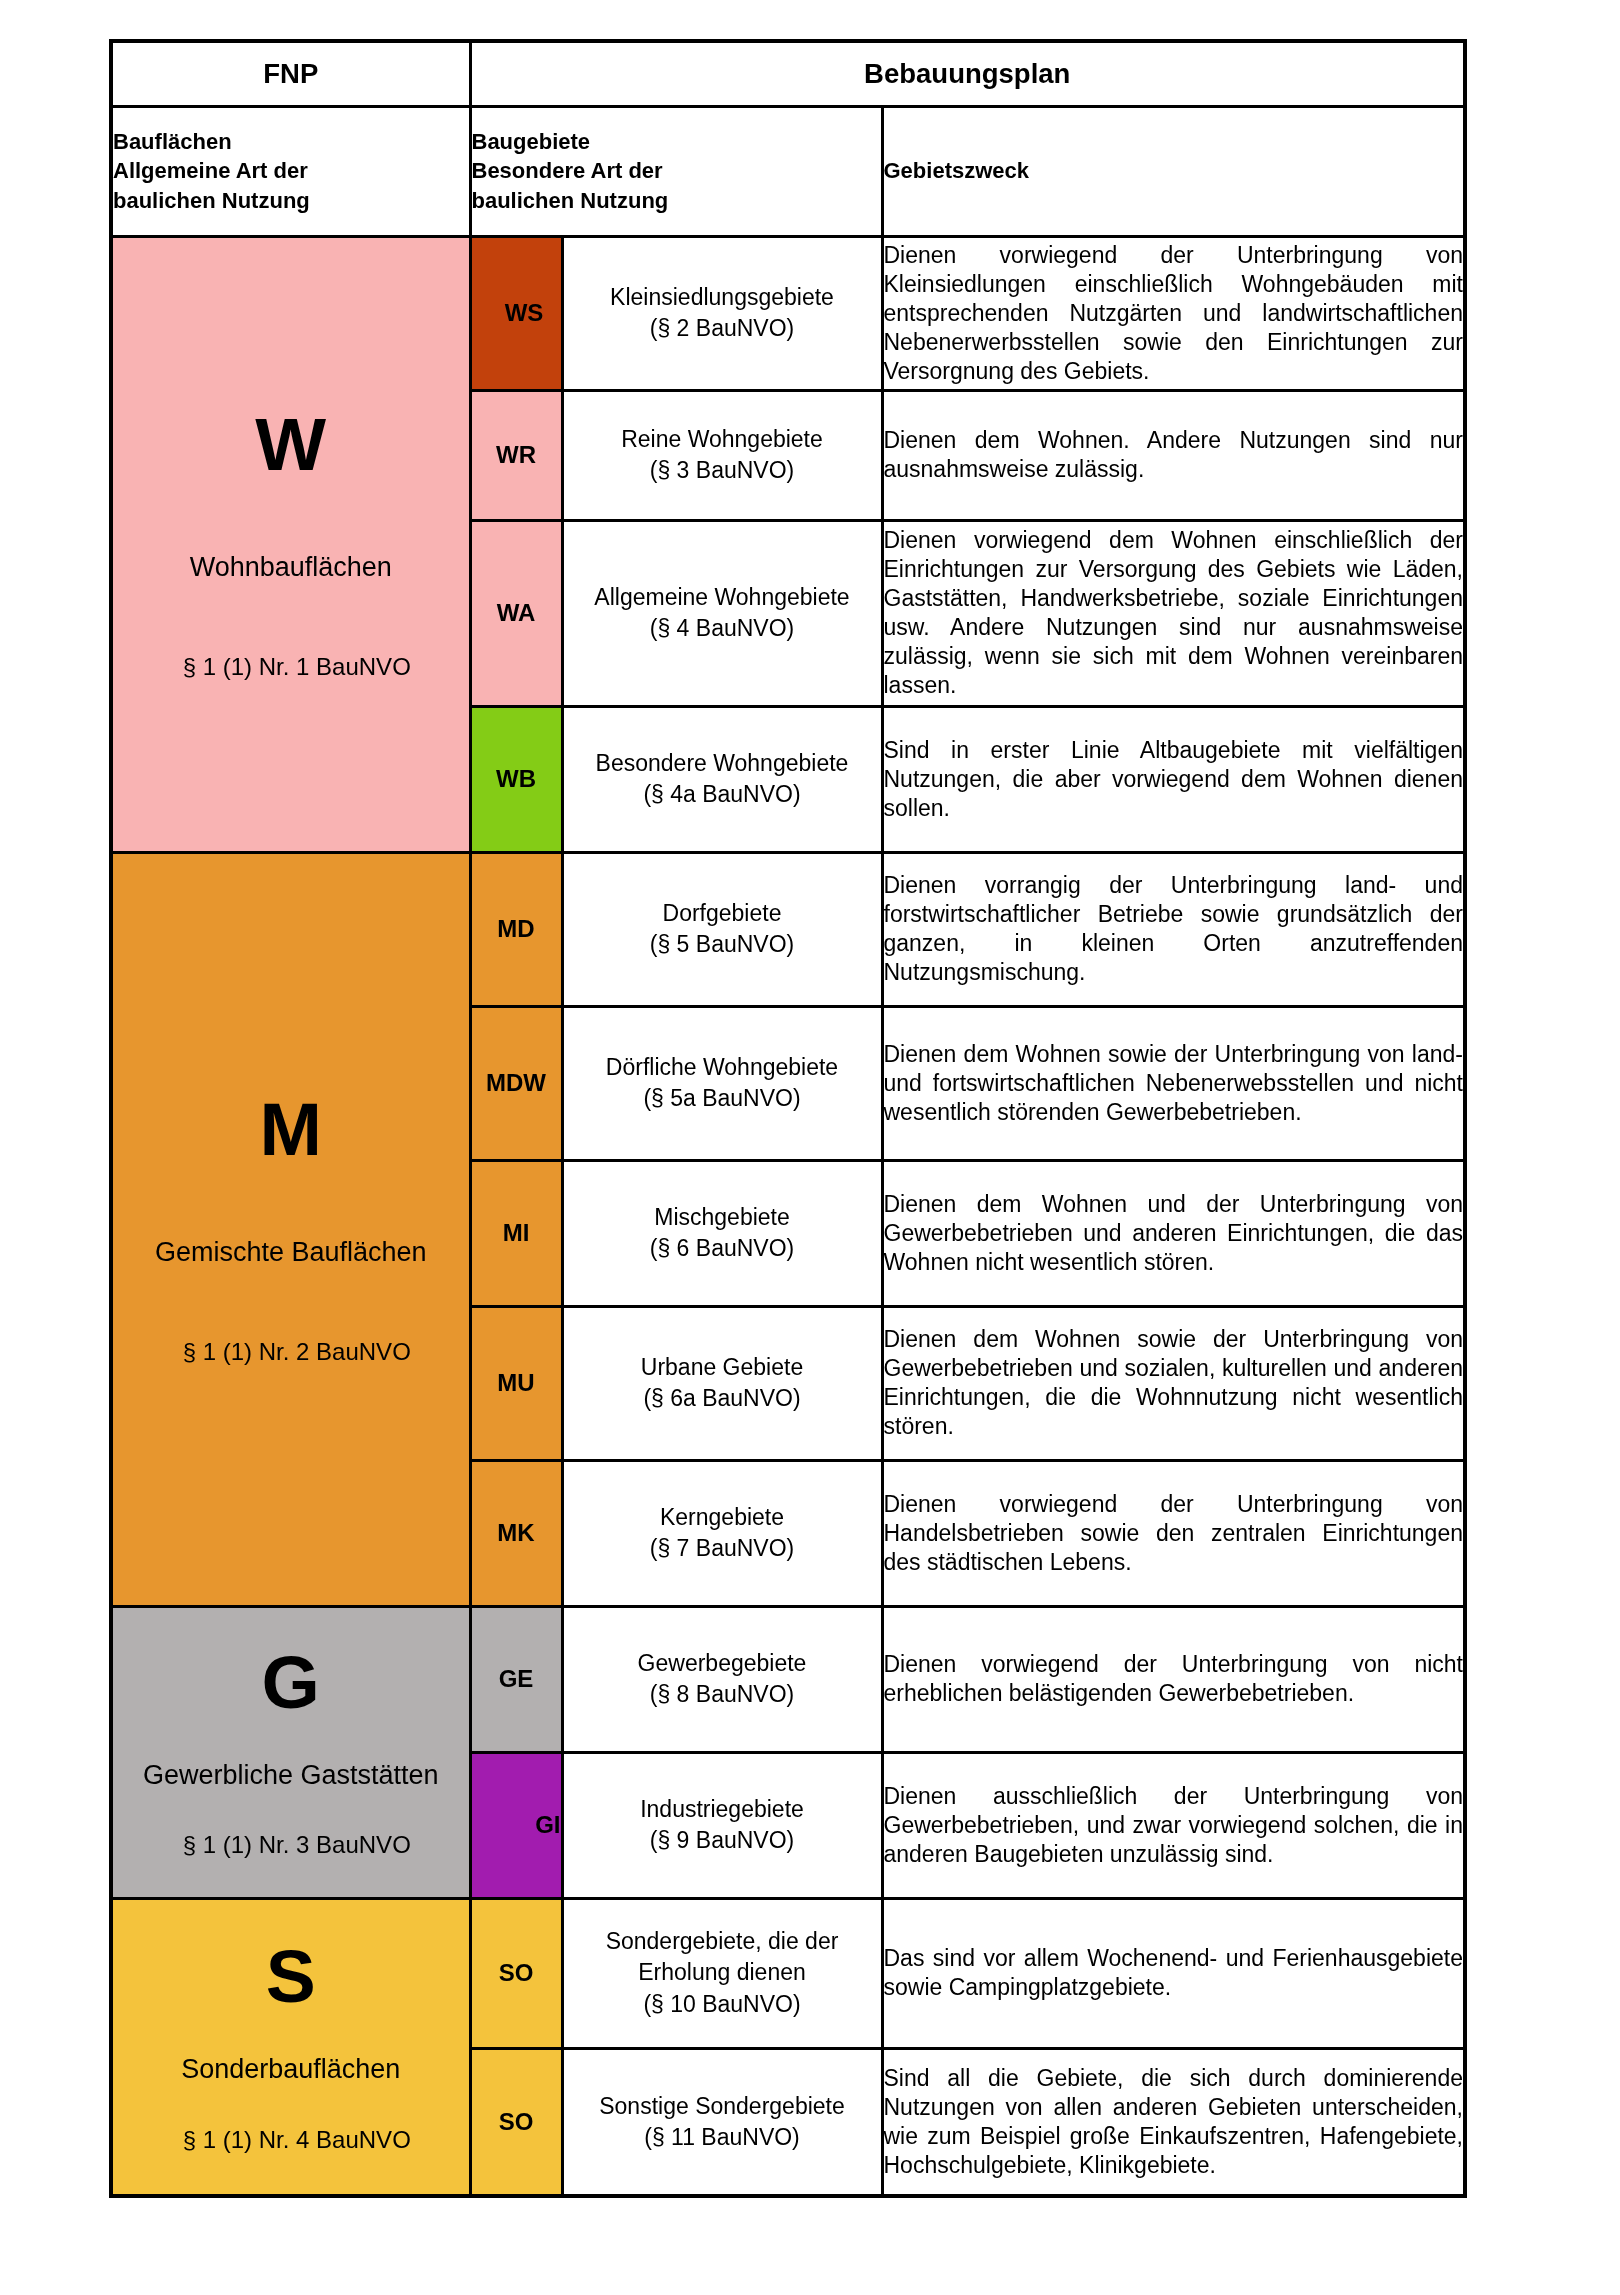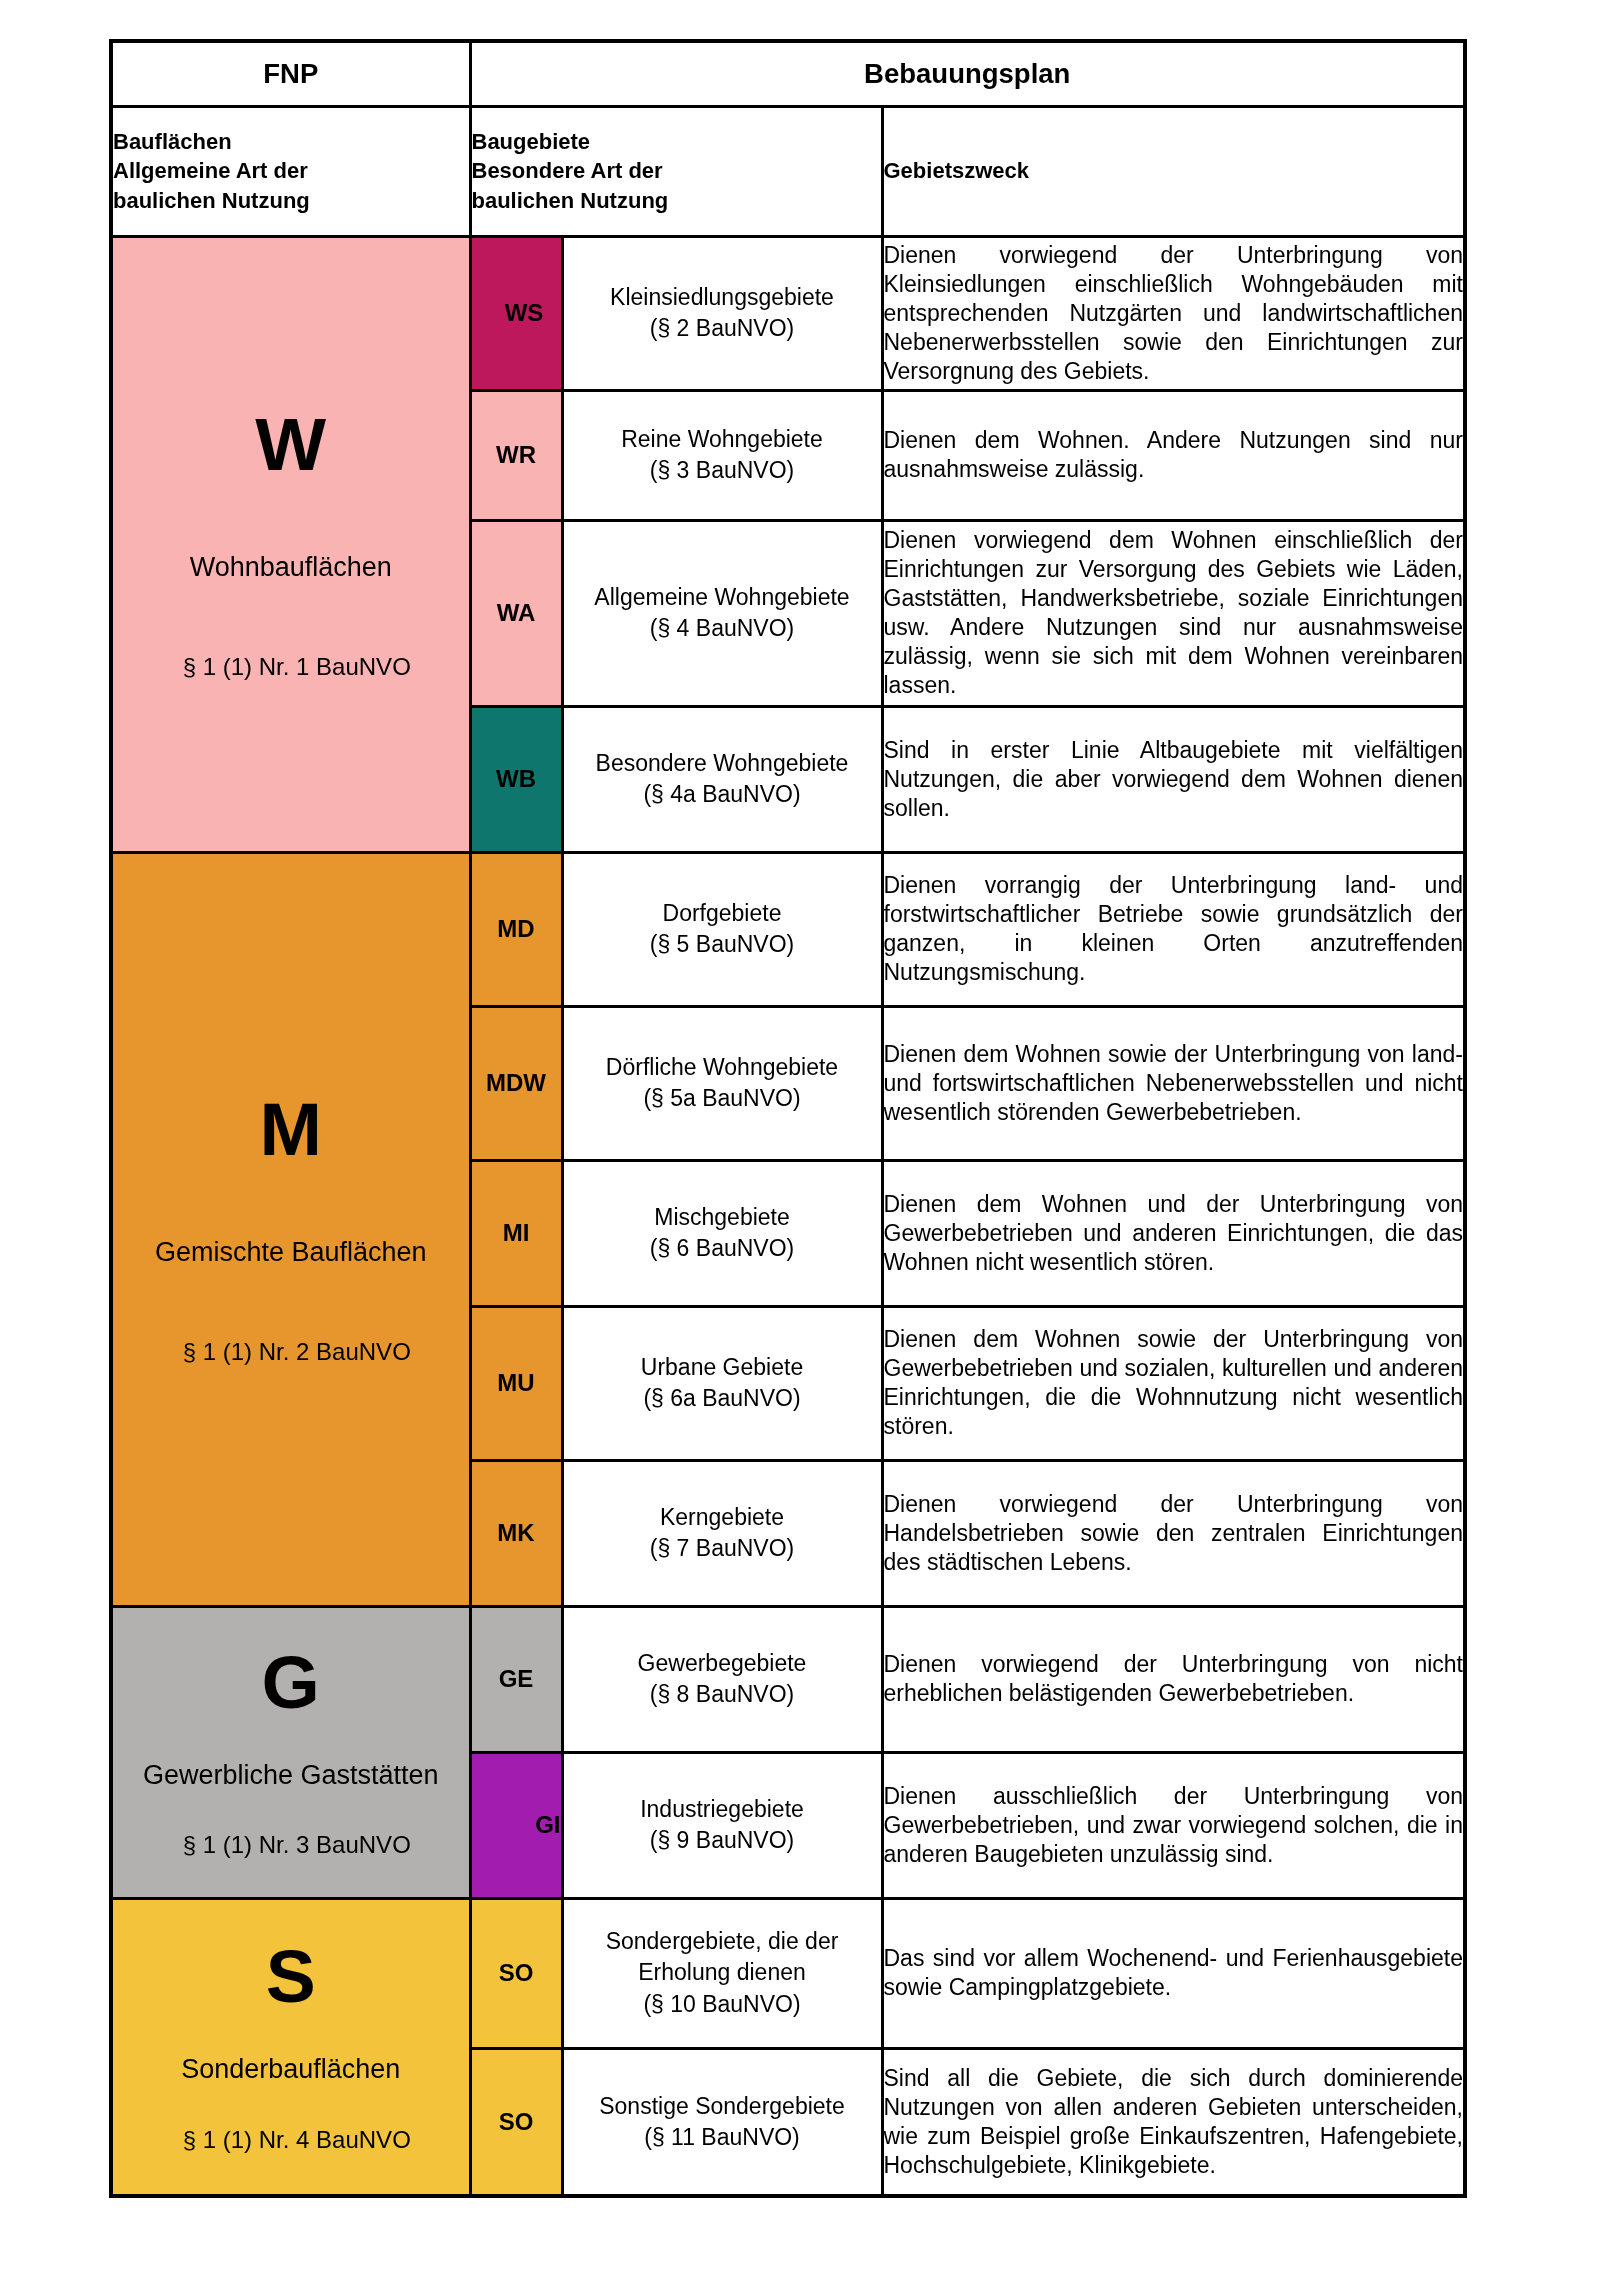--- a/index.html
+++ b/index.html
@@ -134,21 +134,21 @@
     </tr>
 
     <tr style="height:154px;">
       <td class="group-cell" rowspan="4" style="background-color: rgb(249, 179, 179);">
         <div class="group-box gap-lg">
           <div class="group-letter">W</div>
           <div class="group-title">Wohnbauflächen</div>
           <div class="group-law">§ 1 (1) Nr. 1 BauNVO</div>
         </div>
       </td>
-      <td class="abbr-cell" style="background-color: #be185d; padding-left: 16px;">WS</td>
+      <td class="abbr-cell" style="background-color: #c2410c; padding-left: 16px;">WS</td>
       <td class="name-cell">
         <div>Kleinsiedlungsgebiete</div>
         <div>(§ 2 BauNVO)</div>
       </td>
       <td class="purpose-cell">
         <div class="purpose-text">Dienen vorwiegend der Unterbringung von Kleinsiedlungen einschließlich Wohngebäuden mit entsprechenden Nutzgärten und landwirtschaftlichen Nebenerwerbsstellen sowie den Einrichtungen zur Versorgnung des Gebiets.</div>
       </td>
     </tr>
     <tr style="height:130px;">
       <td class="abbr-cell" style="background-color: rgb(249, 179, 179);">WR</td>
@@ -164,21 +164,21 @@
       <td class="abbr-cell" style="background-color: rgb(249, 179, 179);">WA</td>
       <td class="name-cell">
         <div>Allgemeine Wohngebiete</div>
         <div>(§ 4 BauNVO)</div>
       </td>
       <td class="purpose-cell">
         <div class="purpose-text">Dienen vorwiegend dem Wohnen einschließlich der Einrichtungen zur Versorgung des Gebiets wie Läden, Gaststätten, Handwerksbetriebe, soziale Einrichtungen usw. Andere Nutzungen sind nur ausnahmsweise zulässig, wenn sie sich mit dem Wohnen vereinbaren lassen.</div>
       </td>
     </tr>
     <tr style="height:146px;">
-      <td class="abbr-cell" style="background-color: #0f766e;">WB</td>
+      <td class="abbr-cell" style="background-color: #84cc16;">WB</td>
       <td class="name-cell">
         <div>Besondere Wohngebiete</div>
         <div>(§ 4a BauNVO)</div>
       </td>
       <td class="purpose-cell">
         <div class="purpose-text">Sind in erster Linie Altbaugebiete mit vielfältigen Nutzungen, die aber vorwiegend dem Wohnen dienen sollen.</div>
       </td>
     </tr>
 
     <tr style="height:154px;">

